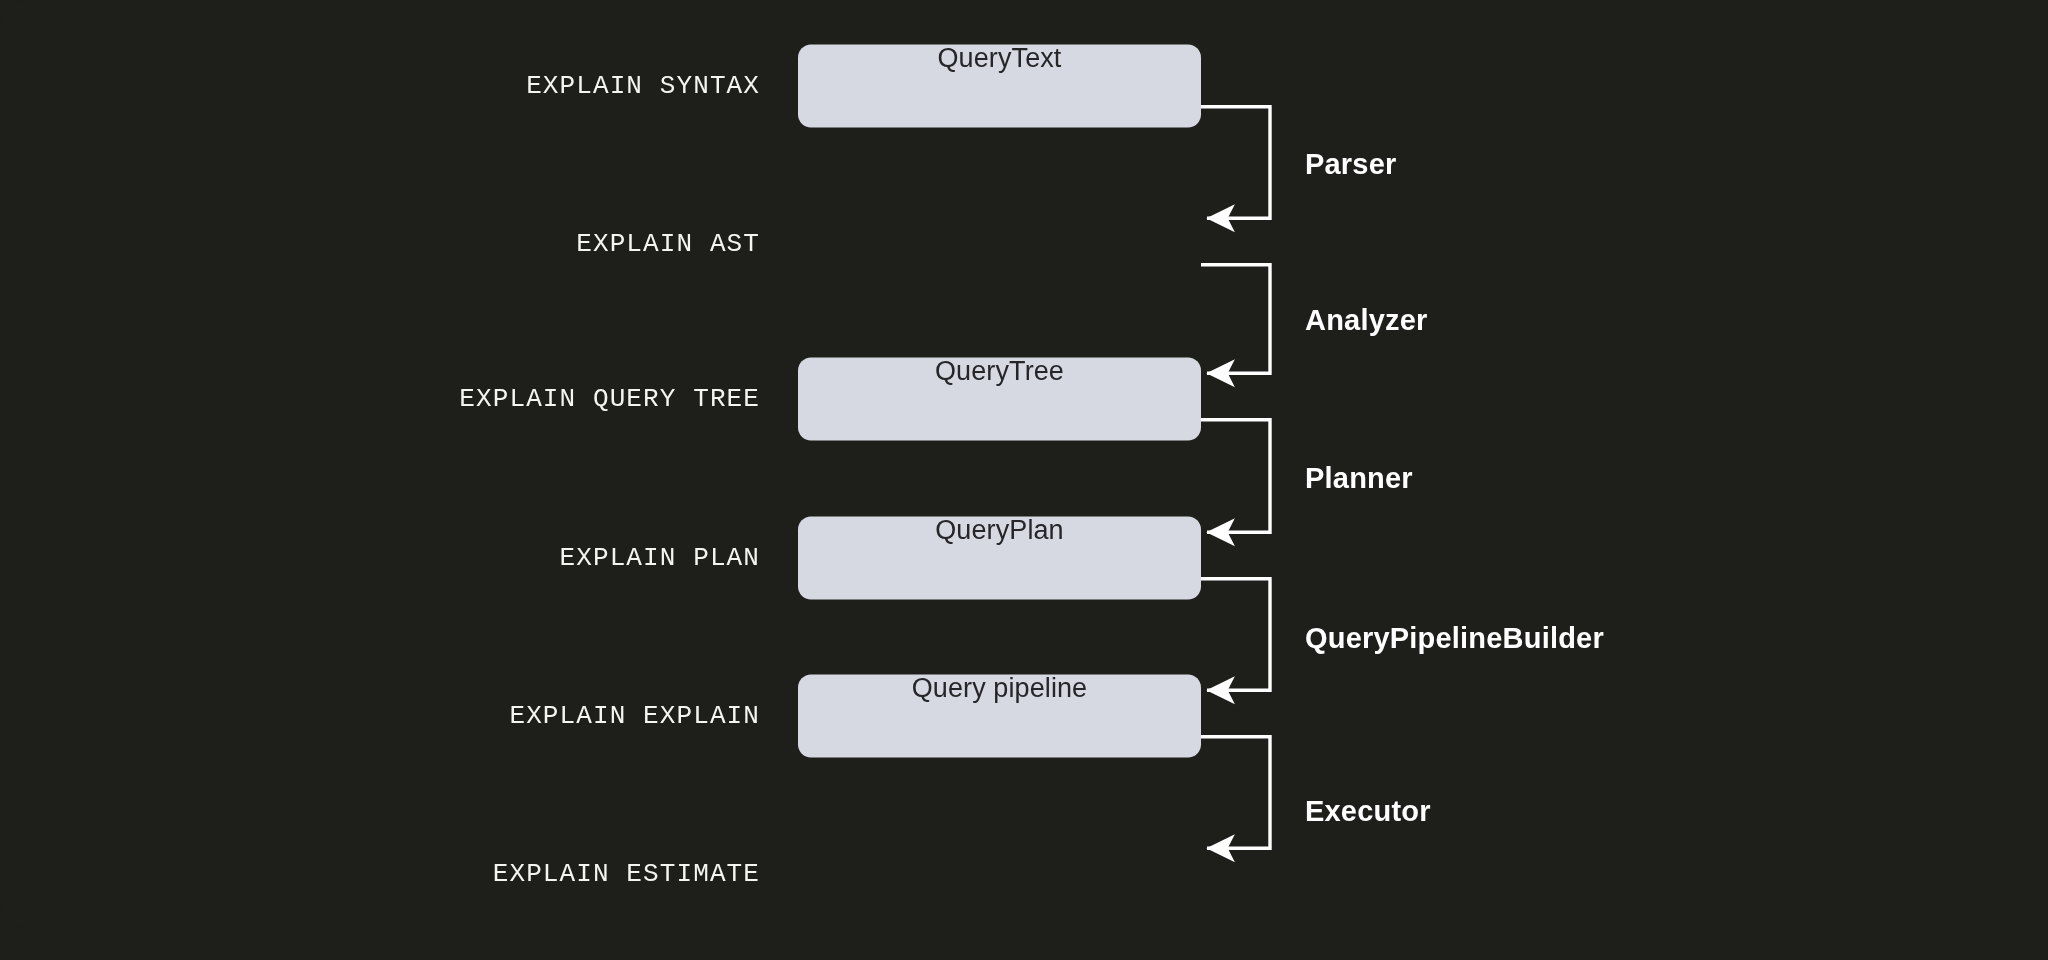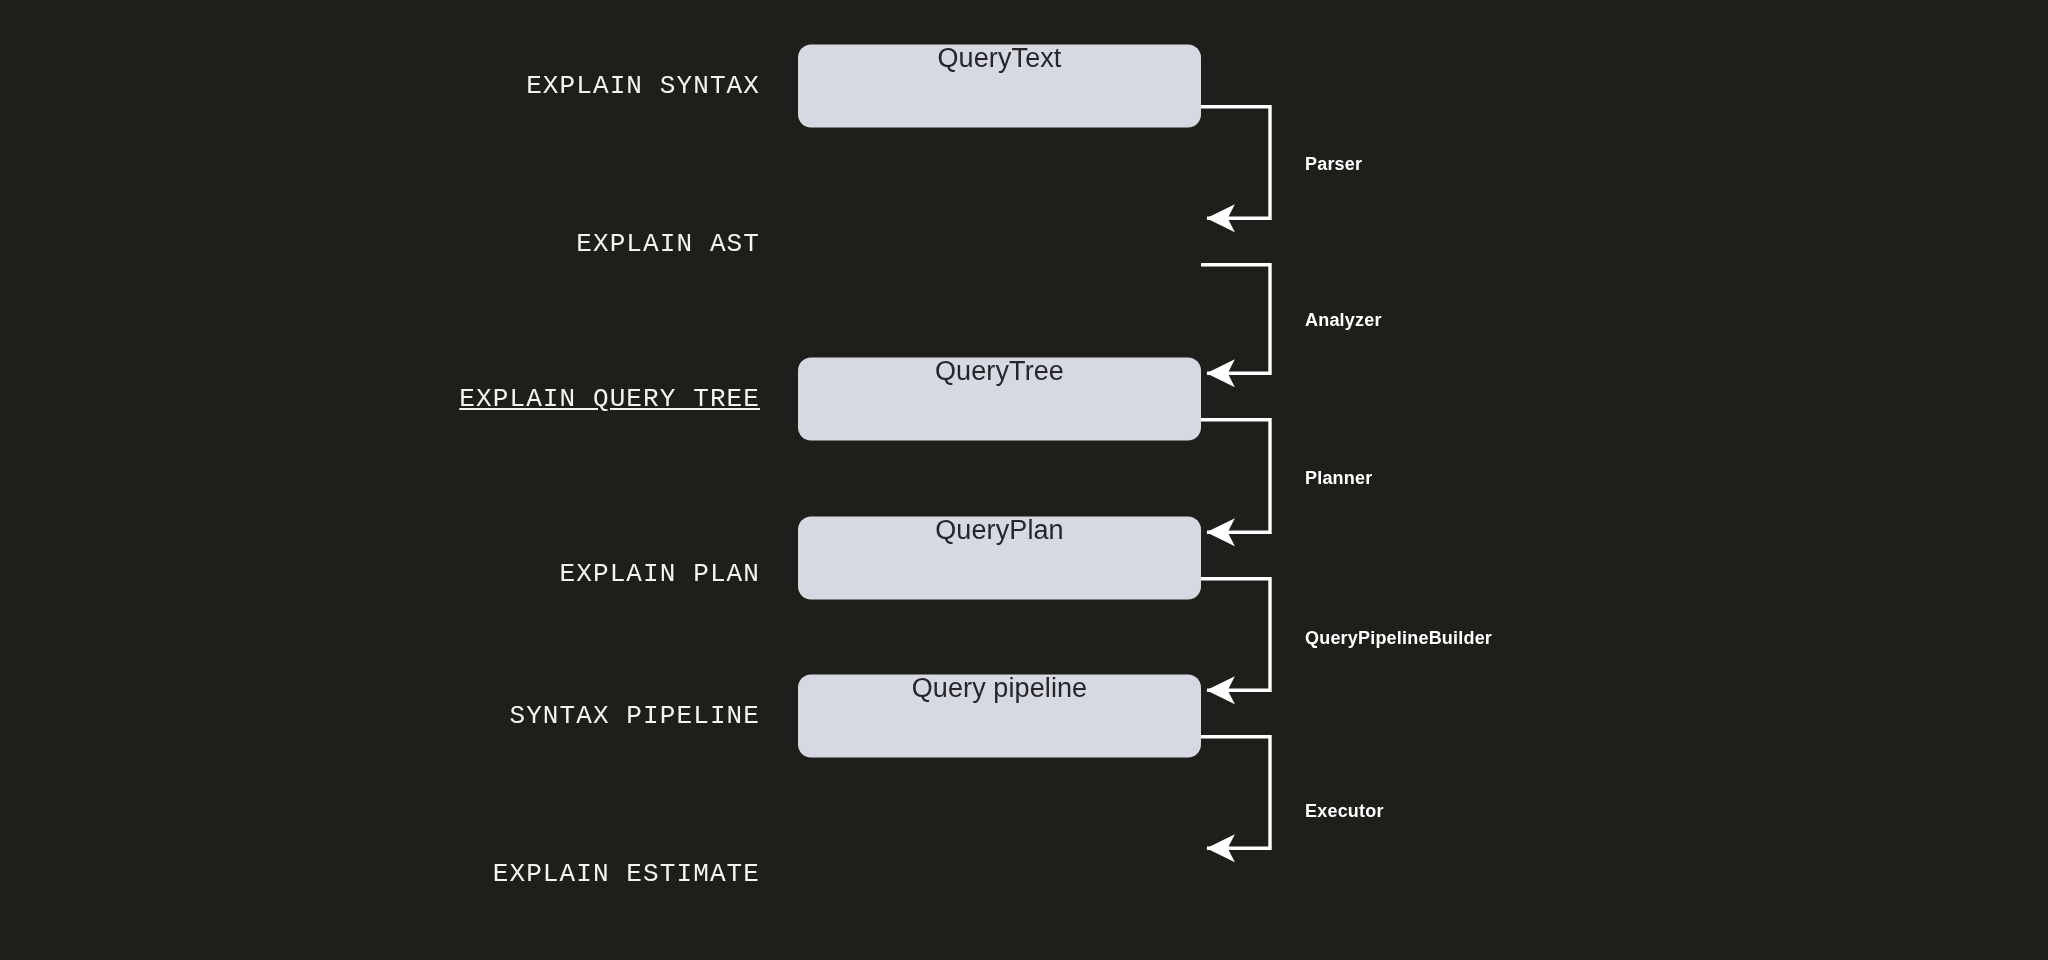--- a/index.html
+++ b/index.html
@@ -73,21 +73,21 @@
     white-space: nowrap;
   }
 
   
   .component-label {
     position: absolute;
     left: 1305px;
     transform: translateY(-50%);
     color: #ffffff;
     font-family: "Liberation Sans", sans-serif;
-    font-size: 18px;
+    font-size: 29px;
     font-weight: 700;
     letter-spacing: 0.2px;
     line-height: 1;
     white-space: nowrap;
   }
 </style>
 </head>
 <body>
 
 <div id="canvas">
@@ -103,23 +103,23 @@
         <path d="M 1201 264.75 L 1270 264.75 L 1270 373.27 L 1207 373.27" marker-end="url(#arrowhead)"></path>
         <path d="M 1201 419.75 L 1270 419.75 L 1270 532.27 L 1207 532.27" marker-end="url(#arrowhead)"></path>
         <path d="M 1201 578.75 L 1270 578.75 L 1270 690.27 L 1207 690.27" marker-end="url(#arrowhead)"></path>
         <path d="M 1201 736.75 L 1270 736.75 L 1270 848.27 L 1207 848.27" marker-end="url(#arrowhead)"></path>
       </g>
   </svg>
 
   <div class="layer" id="explain-layer">
       <div class="explain-label" style="top: 86px;">EXPLAIN SYNTAX</div>
       <div class="explain-label" style="top: 244px;">EXPLAIN AST</div>
-      <div class="explain-label" style="top: 399px; text-decoration: underline;">EXPLAIN QUERY TREE</div>
-      <div class="explain-label" style="top: 558px; margin-top: 16px;">EXPLAIN PLAN</div>
-      <div class="explain-label" style="top: 716px;">SYNTAX PIPELINE</div>
+      <div class="explain-label" style="top: 399px;">EXPLAIN QUERY TREE</div>
+      <div class="explain-label" style="top: 558px;">EXPLAIN PLAN</div>
+      <div class="explain-label" style="top: 716px;">EXPLAIN EXPLAIN</div>
       <div class="explain-label" style="top: 874px;">EXPLAIN ESTIMATE</div>
     </div>
 
   <div class="layer" id="boxes-layer">
       <div class="stage-box" style="top: 86px;">
         <span class="stage-box-label">QueryText</span>
       </div>
       <div class="stage-box" style="top: 399px;">
         <span class="stage-box-label">QueryTree</span>
       </div>

